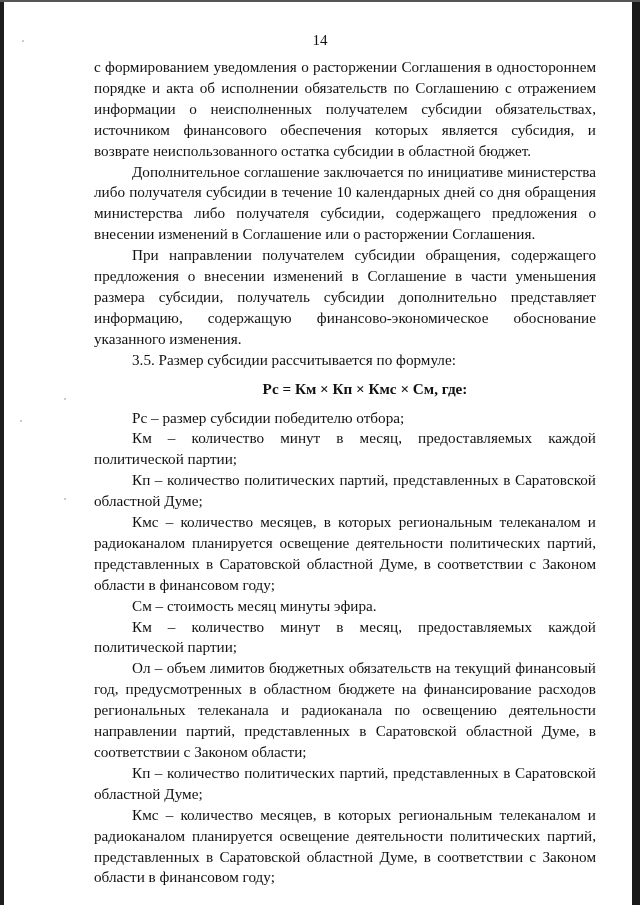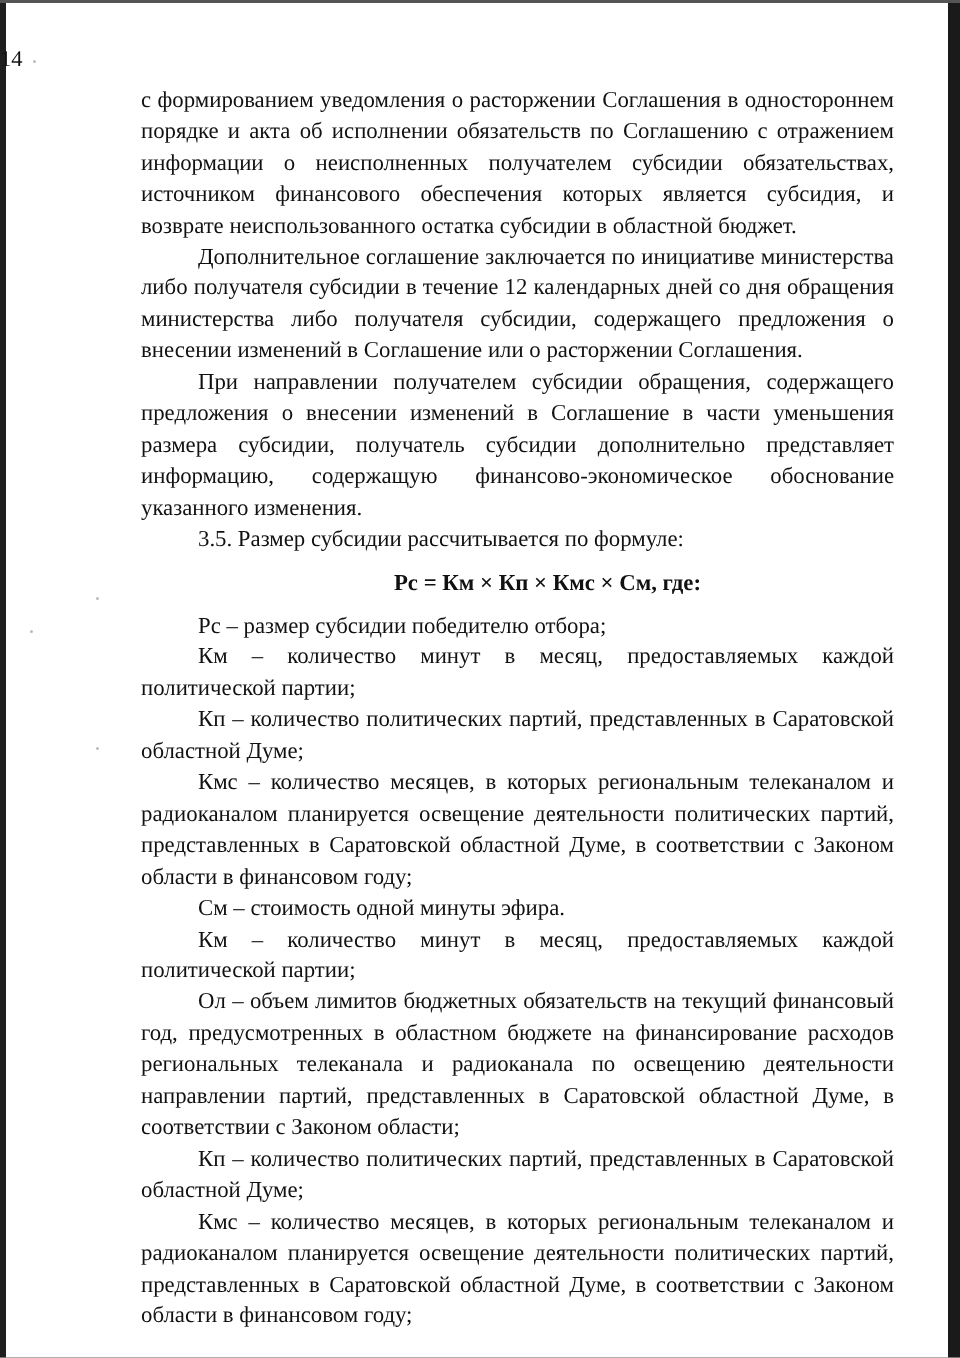--- a/index.html
+++ b/index.html
@@ -21,21 +21,21 @@
   .edge-right {
     position: absolute; left: 632px; top: 0; width: 8px; height: 905px;
     background: #1a1a1a;
   }
   .edge-top {
     position: absolute; left: 0; top: 0; width: 640px; height: 2px;
     background: #555;
   }
   .page-number {
     position: absolute; left: 0; width: 640px; top: 32px;
-    font-size: 15px; color: #111;
+    text-align: center; font-size: 15px; color: #111;
     box-sizing: border-box;
   }
   .body-text {
     position: absolute; left: 94px; top: 57px; width: 502px;
     font-size: 15.2px; line-height: 20.9px; color: #111;
   }
   .para {
     margin: 0; text-align: justify; text-indent: 38px;
     hyphens: none;
   }
@@ -57,27 +57,27 @@
 
 <span class="speck" style="left:22px;top:40px"></span>
 <span class="speck" style="left:64px;top:398px"></span>
 <span class="speck" style="left:20px;top:420px"></span>
 <span class="speck" style="left:64px;top:498px"></span>
 
 <div class="page-number">14</div>
 
 <div class="body-text">
   <p class="para noindent">с формированием уведомления о расторжении Соглашения в одностороннем порядке и акта об исполнении обязательств по Соглашению с отражением информации о неисполненных получателем субсидии обязательствах, источником финансового обеспечения которых является субсидия, и возврате неиспользованного остатка субсидии в областной бюджет.</p>
-  <p class="para">Дополнительное соглашение заключается по инициативе министерства либо получателя субсидии в течение 12 календарных дней со дня обращения министерства либо получателя субсидии, содержащего предложения о внесении изменений в Соглашение или о расторжении Соглашения.</p>
+  <p class="para">Дополнительное соглашение заключается по инициативе министерства либо получателя субсидии в течение 10 календарных дней со дня обращения министерства либо получателя субсидии, содержащего предложения о внесении изменений в Соглашение или о расторжении Соглашения.</p>
   <p class="para">При направлении получателем субсидии обращения, содержащего предложения о внесении изменений в Соглашение в части уменьшения размера субсидии, получатель субсидии дополнительно представляет информацию, содержащую финансово-экономическое обоснование указанного изменения.</p>
   <p class="para">3.5. Размер субсидии рассчитывается по формуле:</p>
   <p class="formula">Рс = Км × Кп × Кмс × См, где:</p>
   <p class="para">Рс – размер субсидии победителю отбора;</p>
   <p class="para">Км – количество минут в месяц, предоставляемых каждой политической партии;</p>
   <p class="para">Кп – количество политических партий, представленных в Саратовской областной Думе;</p>
   <p class="para">Кмс – количество месяцев, в которых региональным телеканалом и радиоканалом планируется освещение деятельности политических партий, представленных в Саратовской областной Думе, в соответствии с Законом области в финансовом году;</p>
-  <p class="para">См – стоимость одной минуты эфира.</p>
+  <p class="para">См – стоимость месяц минуты эфира.</p>
   <p class="para">Км – количество минут в месяц, предоставляемых каждой политической партии;</p>
   <p class="para">Ол – объем лимитов бюджетных обязательств на текущий финансовый год, предусмотренных в областном бюджете на финансирование расходов региональных телеканала и радиоканала по освещению деятельности направлении партий, представленных в Саратовской областной Думе, в соответствии с Законом области;</p>
   <p class="para">Кп – количество политических партий, представленных в Саратовской областной Думе;</p>
   <p class="para">Кмс – количество месяцев, в которых региональным телеканалом и радиоканалом планируется освещение деятельности политических партий, представленных в Саратовской областной Думе, в соответствии с Законом области в финансовом году;</p>
 
 </div>
 
 </body></html>

